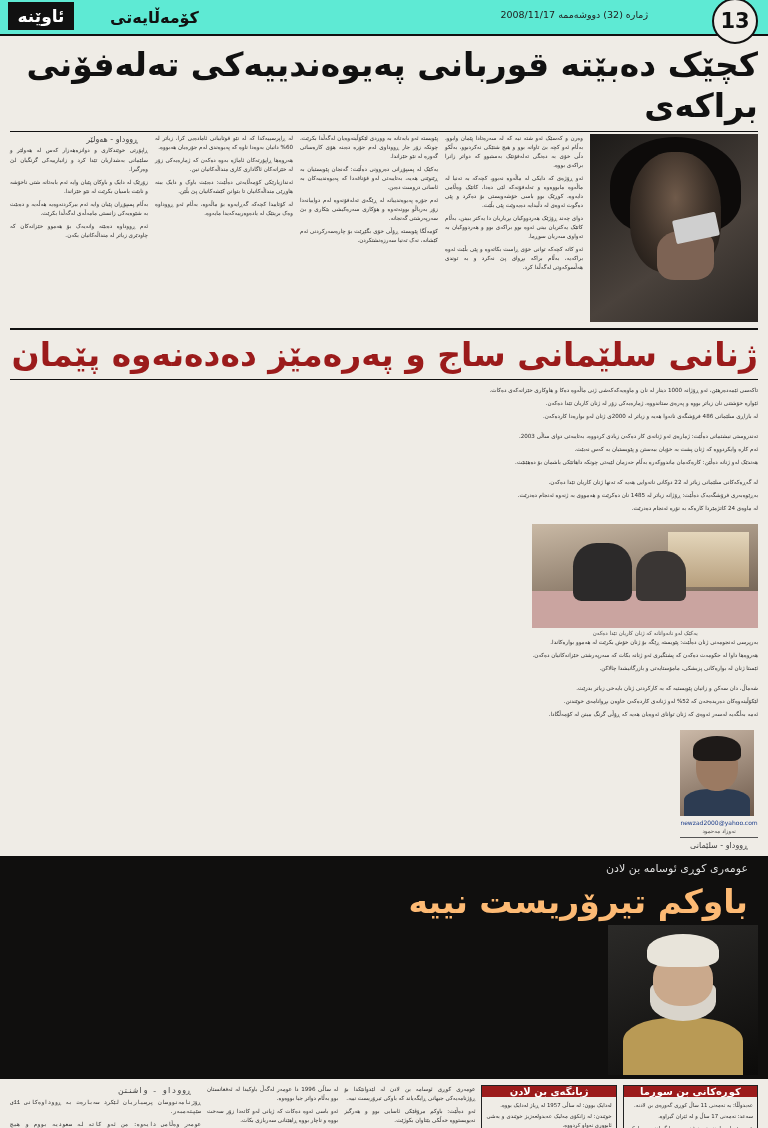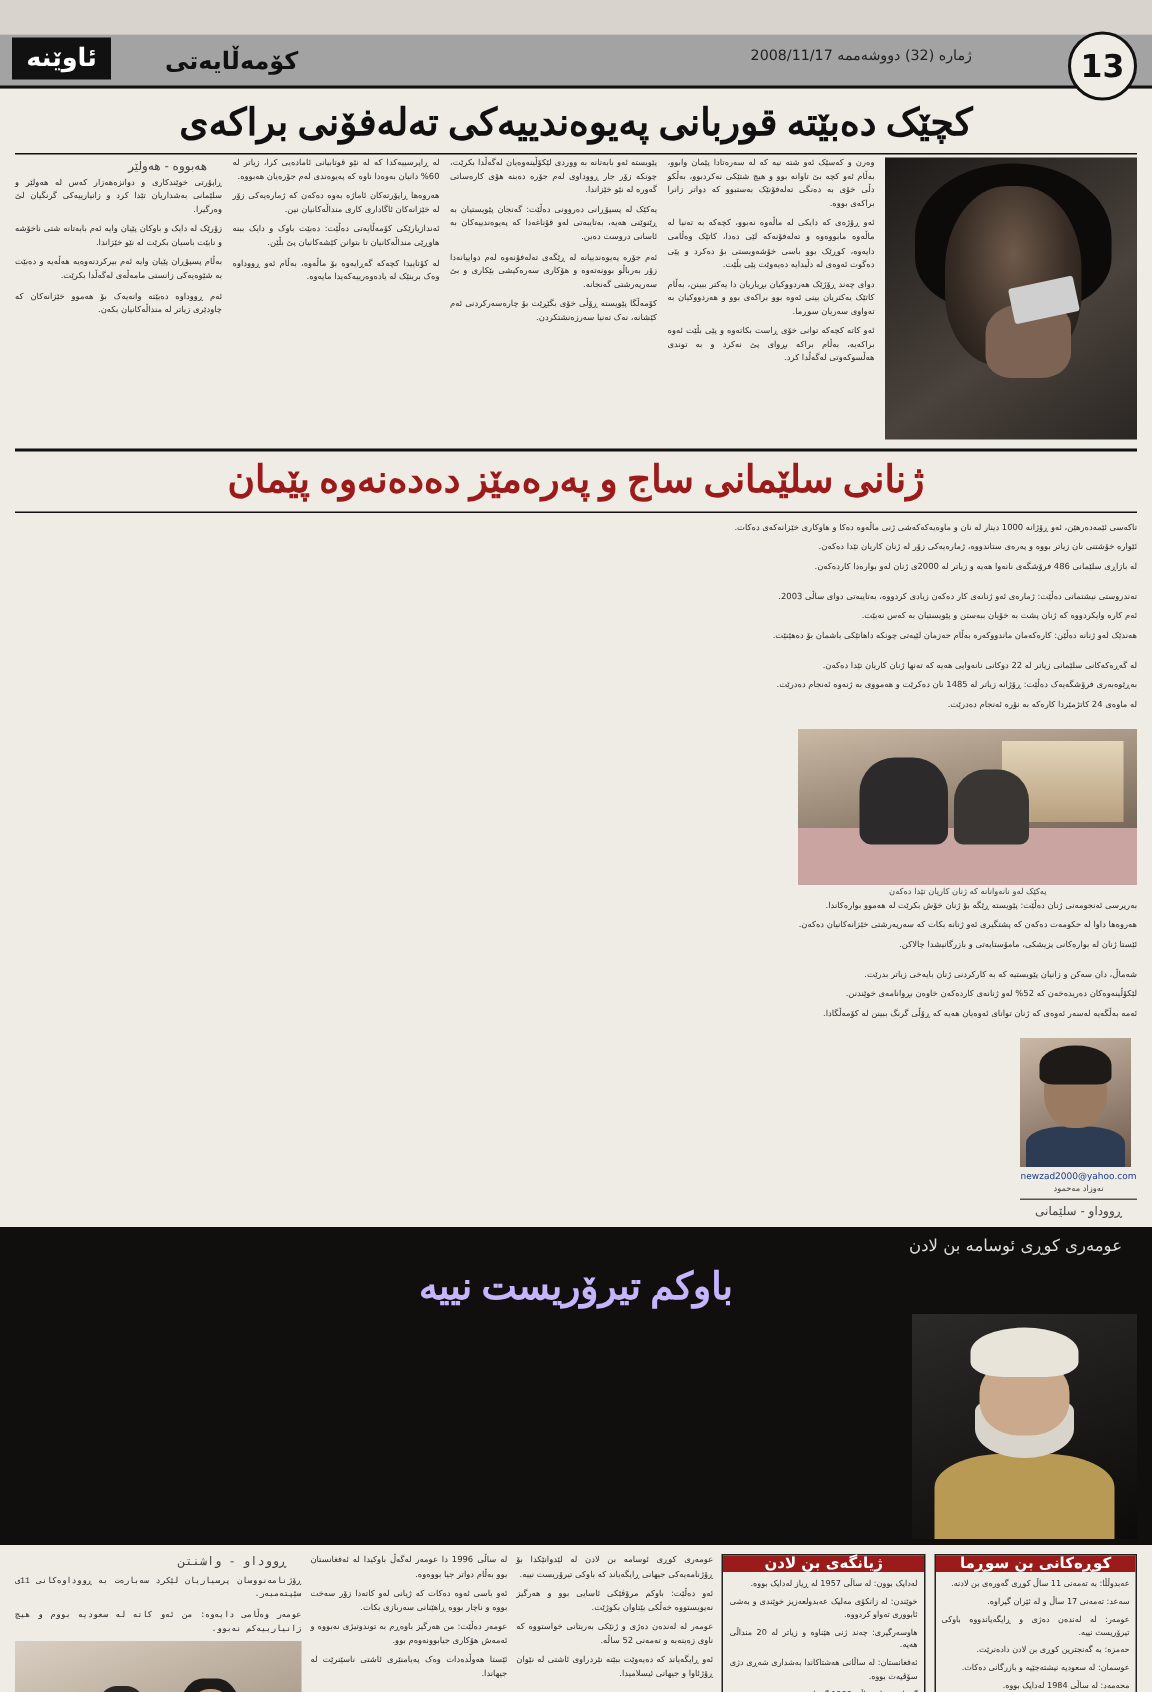--- a/index.html
+++ b/index.html
@@ -18,22 +18,21 @@
     padding:0;
   }
 
   
   .masthead{
     position:relative;
     height:34px;
     border-bottom:2px solid #111;
     display:flex;align-items:center;
     padding:0 8px;
-    background:#a3a3a3;
-    margin-top:23px;
+    background:#5eead4;
   }
   .logo-box{
     position:absolute;left:8px;top:2px;
     width:66px;height:28px;
     background:#111;color:#fff;
     display:flex;align-items:center;justify-content:center;
     font-size:17px;font-weight:bold;letter-spacing:1px;
   }
   .pagenum{
     position:absolute;right:10px;top:-2px;
@@ -50,28 +49,27 @@
   .mast-section{
     position:absolute;left:110px;top:8px;
     font-size:16px;color:#111;font-weight:bold;
   }
 
   
   .hr{border-top:1.5px solid #111;margin:4px 0;}
   .hr-thin{border-top:1px solid #555;margin:3px 0;}
 
   .headline{
-    text-align:center;
-    font-size:25px;
+    text-align:right;
+    font-size:33px;
     font-weight:bold;
     color:#111;
     line-height:1.25;
     direction:rtl;
     padding:4px 10px 2px 10px;
-    font-family:Liberation Serif, serif;
   }
   .headline.red{color:#9b1b1b;}
 
   .kicker{
     text-align:right;
     font-size:11px;color:#333;
     padding:0 10px 2px 10px;
   }
 
   .byline{
@@ -175,21 +173,21 @@
   .email{
     font-size:6px;color:#1b3c8a;text-align:center;direction:ltr;
   }
 
   
   .dark{
     background:#100f0e;color:#f2efe9;
     padding:6px 10px 4px 10px;
     margin-top:6px;
   }
-  .dark .headline{color:#c4b5fd;}
+  .dark .headline{color:#fdba74;}
   .dark .kicker{color:#ddd;}
   .s3-row{display:flex;direction:rtl;gap:8px;align-items:flex-start;}
   .s3-photo{
     width:150px;height:150px;flex:none;
     background:linear-gradient(160deg,#2b2a28,#0c0b0a);
     position:relative;overflow:hidden;
   }
   .s3-photo .turban{
     position:absolute;left:26%;top:6%;width:48%;height:22%;
     background:#e8e4da;border-radius:50% 50% 30% 30%;
@@ -280,21 +278,21 @@
         <p>ئەم جۆرە پەیوەندییانە لە ڕێگەی تەلەفۆنەوە لەم دواییانەدا زۆر بەرباڵو بوونەتەوە و هۆکاری سەرەکیشی بێکاری و بێ سەرپەرشتی گەنجانە.</p>
         <p>کۆمەڵگا پێویستە ڕۆڵی خۆی بگێڕێت بۆ چارەسەرکردنی ئەم کێشانە، نەک تەنیا سەرزەنشتکردن.</p>
       </div>
       <div class="col">
         <p>لە ڕاپرسییەکدا کە لە نێو قوتابیانی ئامادەیی کرا، زیاتر لە 60% دانیان بەوەدا ناوە کە پەیوەندی لەم جۆرەیان هەبووە.</p>
         <p>هەروەها ڕاپۆرتەکان ئاماژە بەوە دەکەن کە ژمارەیەکی زۆر لە خێزانەکان ئاگاداری کاری منداڵەکانیان نین.</p>
         <p>ئەندازیارێکی کۆمەڵایەتی دەڵێت: دەبێت باوک و دایک ببنە هاوڕێی منداڵەکانیان تا بتوانن کێشەکانیان پێ بڵێن.</p>
         <p>لە کۆتاییدا کچەکە گەڕایەوە بۆ ماڵەوە، بەڵام ئەو ڕووداوە وەک برینێک لە یادەوەرییەکەیدا مایەوە.</p>
       </div>
       <div class="col">
-        <div class="byline">هەبووە - هەولێر</div>
+        <div class="byline">ڕووداو - هەولێر</div>
         <p>ڕاپۆرتی خوێندکاری و دوانزەهەزار کەس لە هەولێر و سلێمانی بەشداریان تێدا کرد و زانیارییەکی گرنگیان لێ وەرگیرا.</p>
         <p>زۆرێک لە دایک و باوکان پێیان وایە ئەم بابەتانە شتی ناخۆشە و نابێت باسیان بکرێت لە نێو خێزاندا.</p>
         <p>بەڵام پسپۆڕان پێیان وایە ئەم بیرکردنەوەیە هەڵەیە و دەبێت بە شێوەیەکی زانستی مامەڵەی لەگەڵدا بکرێت.</p>
         <p>ئەم ڕووداوە دەبێتە وانەیەک بۆ هەموو خێزانەکان کە چاودێری زیاتر لە منداڵەکانیان بکەن.</p>
       </div>
     </div>
   </div>
 
   <div class="band"></div>
 

